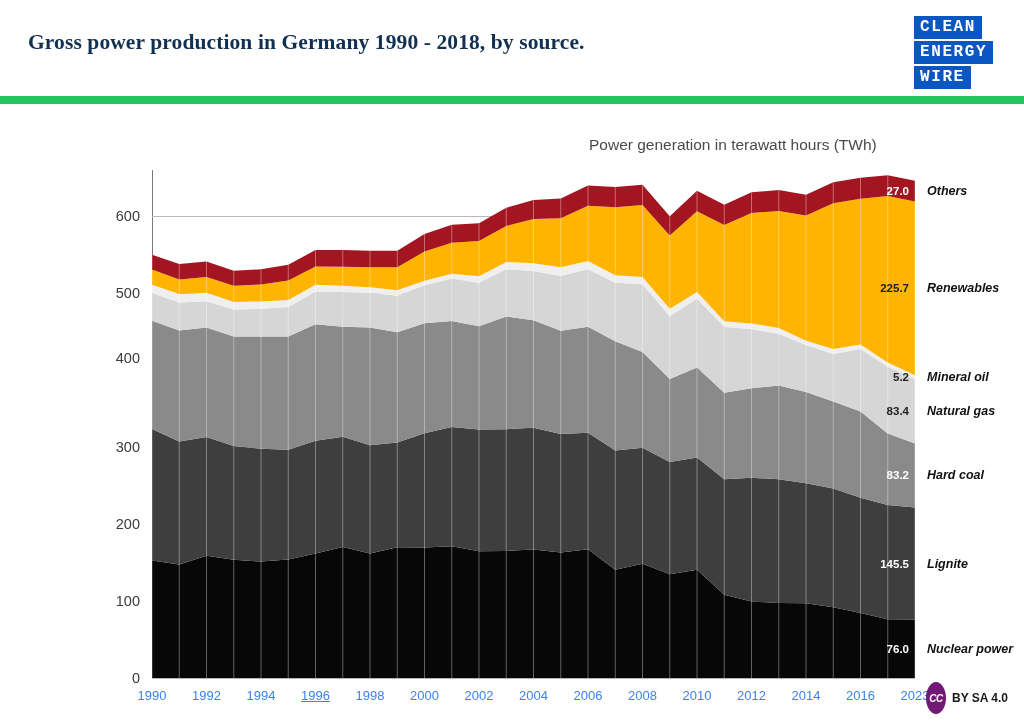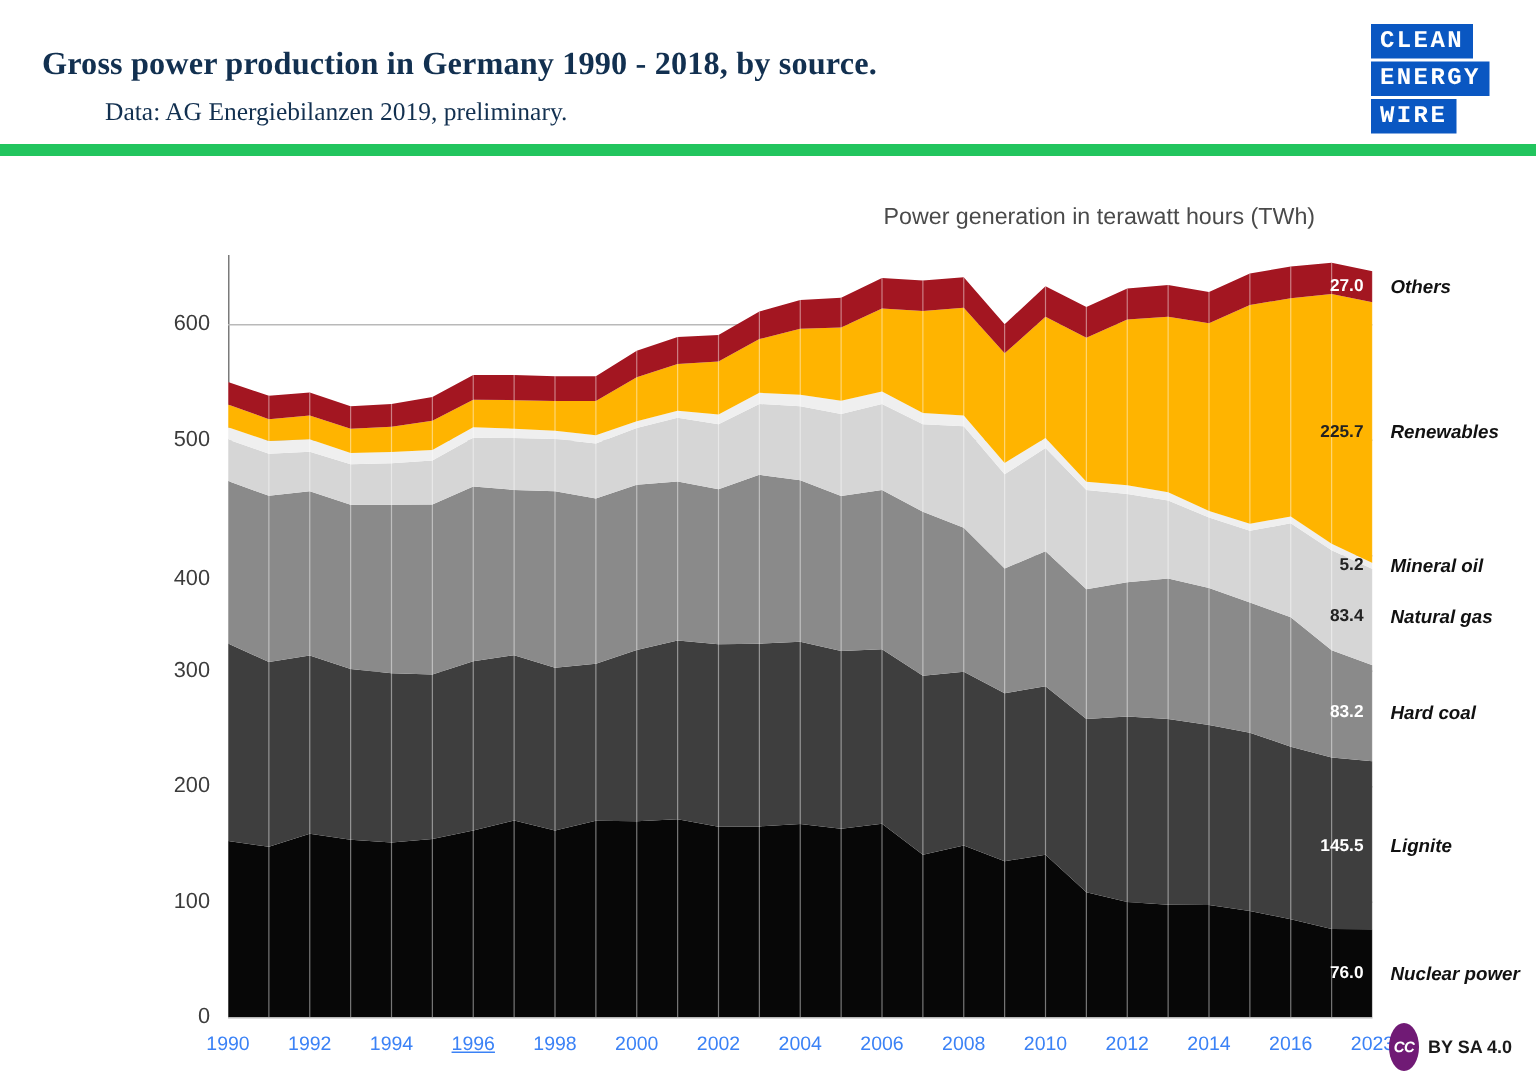--- a/index.html
+++ b/index.html
@@ -164,42 +164,41 @@
     font-size: 12px;
     font-weight: bold;
     color: #1a1a1a;
   }
 </style>
 </head>
 <body>
 
 <div class="header">
   <div class="title">Gross power production in Germany 1990 - 2018, by source.</div>
-  <div class="subtitle">Data: AG Energiebilanzen 2019, preliminary.</div>
   <div class="logo">
     <div class="logo-line l1">CLEAN</div>
     <div class="logo-line l2">ENERGY</div>
     <div class="logo-line l3">WIRE</div>
   </div>
 </div>
 
 <div class="chart-area">
   <div class="axis-title">Power generation in terawatt hours (TWh)</div>
   <div class="plot" id="plot">
     <div class="axis-v"></div>
   <div class="gridline" style="top: 508px;"></div>
       <div class="ytick" style="top: 508px;">0</div>
       <div class="gridline" style="top: 431.03px;"></div>
       <div class="ytick" style="top: 431.03px;">100</div>
       <div class="gridline" style="top: 354.061px;"></div>
       <div class="ytick" style="top: 354.061px;">200</div>
       <div class="gridline" style="top: 277.091px;"></div>
       <div class="ytick" style="top: 277.091px;">300</div>
       <div class="gridline" style="top: 200.121px;"></div>
-      <div class="ytick" style="top: 216px;">400</div>
+      <div class="ytick" style="top: 188px;">400</div>
       <div class="gridline" style="top: 123.152px;"></div>
       <div class="ytick" style="top: 123.152px;">500</div>
       <div class="gridline" style="top: 46.1818px;"></div>
       <div class="ytick" style="top: 46.1818px;">600</div>
       <div class="xtick" style="left: 0px;">1990</div>
       <div class="xtick" style="left: 54.5px;">1992</div>
       <div class="xtick" style="left: 109px;">1994</div>
       <div class="xtick" style="left: 163.5px; text-decoration: underline;">1996</div>
       <div class="xtick" style="left: 218px;">1998</div>
       <div class="xtick" style="left: 272.5px;">2000</div>

